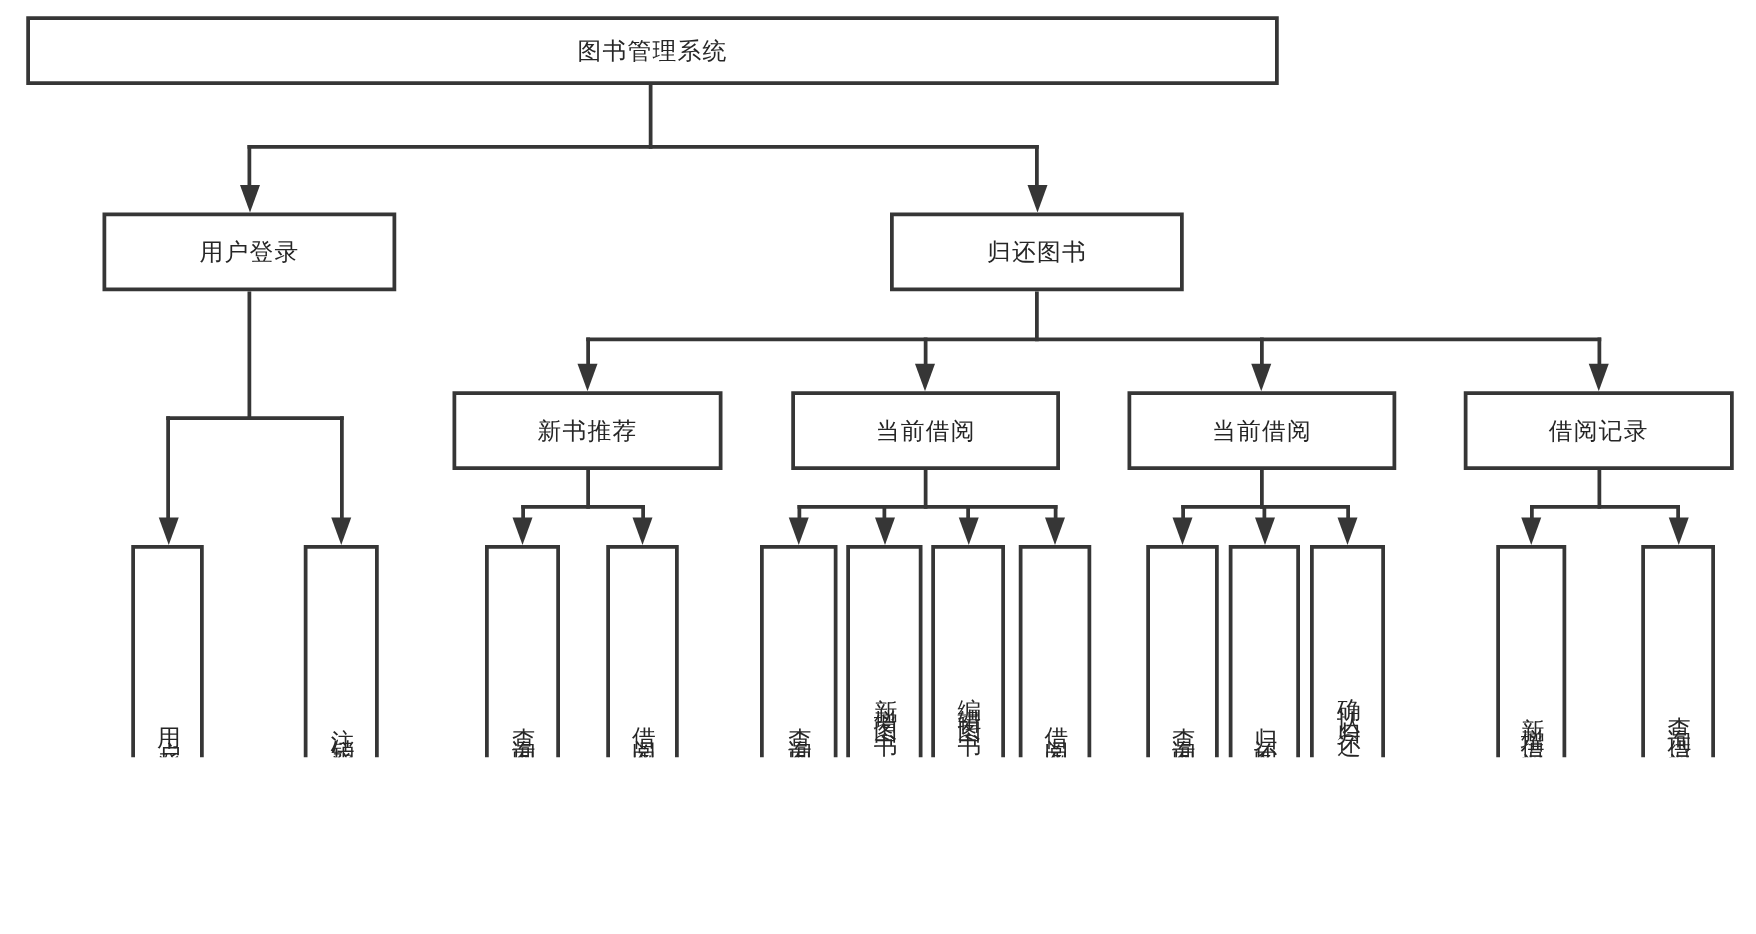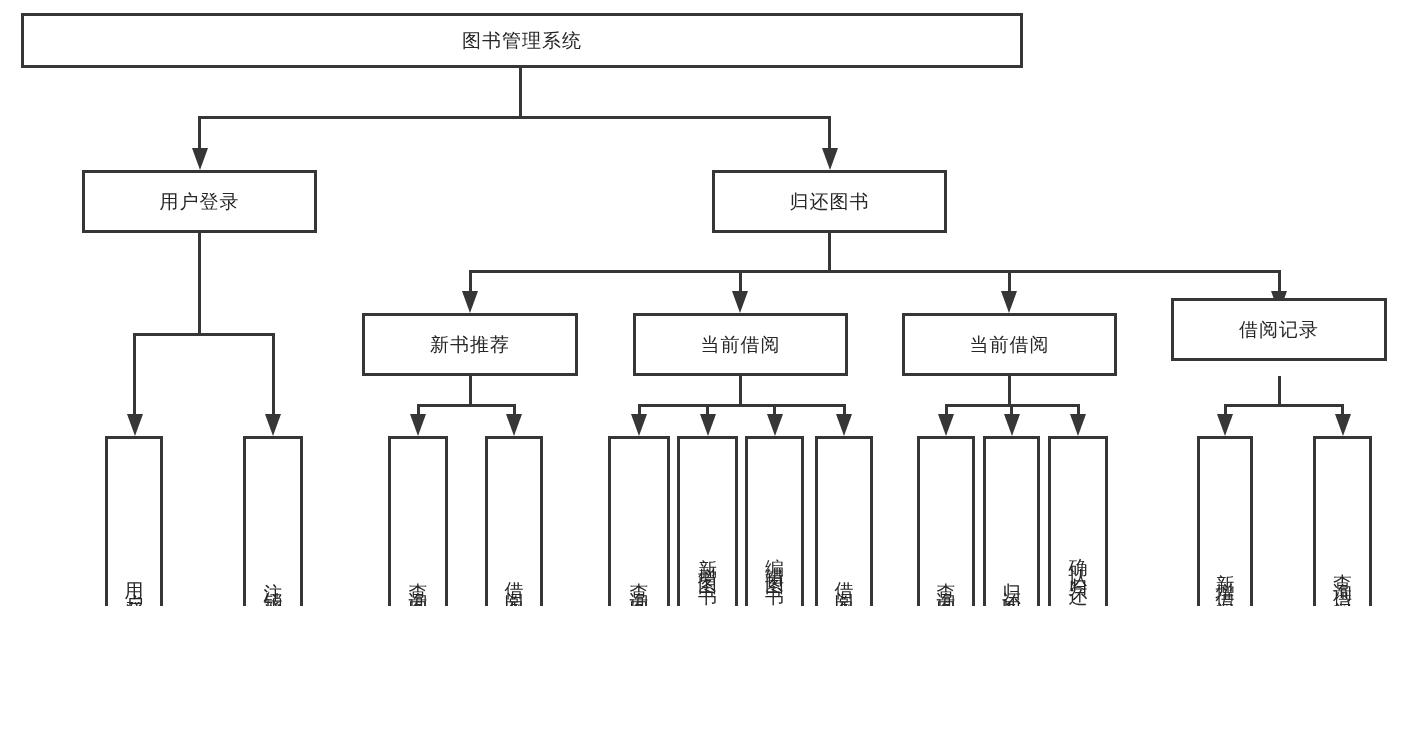--- a/index.html
+++ b/index.html
@@ -132,21 +132,21 @@
   <div class="arrow" style="left:1335px;top:414px"></div>
 
   <div class="box" style="left:21px;top:13px;width:1002px;height:55px">图书管理系统</div>
 
   <div class="box" style="left:82px;top:170px;width:235px;height:63px">用户登录</div>
   <div class="box" style="left:712px;top:170px;width:235px;height:63px">归还图书</div>
 
   <div class="box" style="left:362px;top:313px;width:216px;height:63px">新书推荐</div>
   <div class="box" style="left:633px;top:313px;width:215px;height:63px">当前借阅</div>
   <div class="box" style="left:902px;top:313px;width:215px;height:63px">当前借阅</div>
-  <div class="box" style="left:1171px;top:298px;width:216px;height:63px">借阅记录</div>
+  <div class="box" style="left:1171px;top:313px;width:216px;height:63px">借阅记录</div>
 
   <div class="vbox" style="left:105px;width:58px">用户登录</div>
   <div class="vbox" style="left:243px;width:60px">注销登录</div>
 
   <div class="vbox" style="left:388px;width:60px">查询图书</div>
   <div class="vbox" style="left:485px;width:58px">借阅图书</div>
 
   <div class="vbox" style="left:608px;width:62px">查询图书</div>
   <div class="vbox" style="left:677px;width:61px">新增图书（管理员）</div>
   <div class="vbox" style="left:745px;width:59px">编辑图书（管理员）</div>

